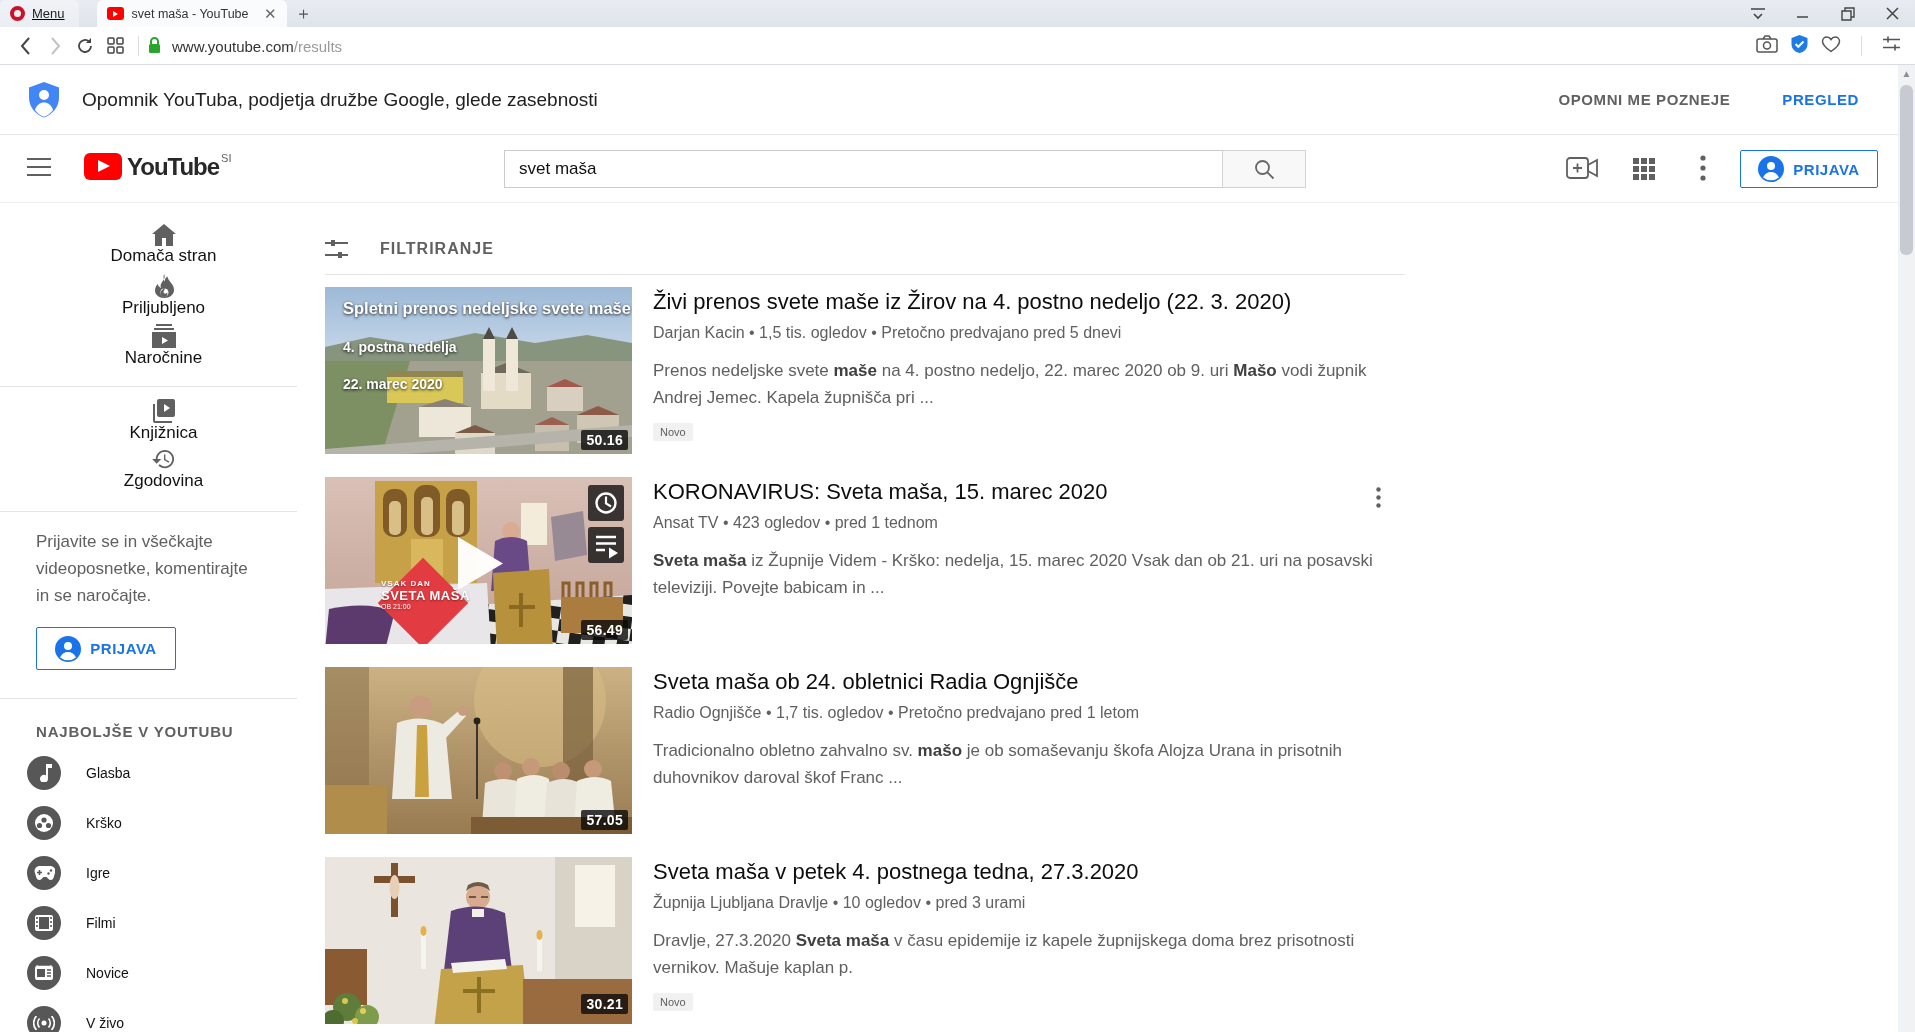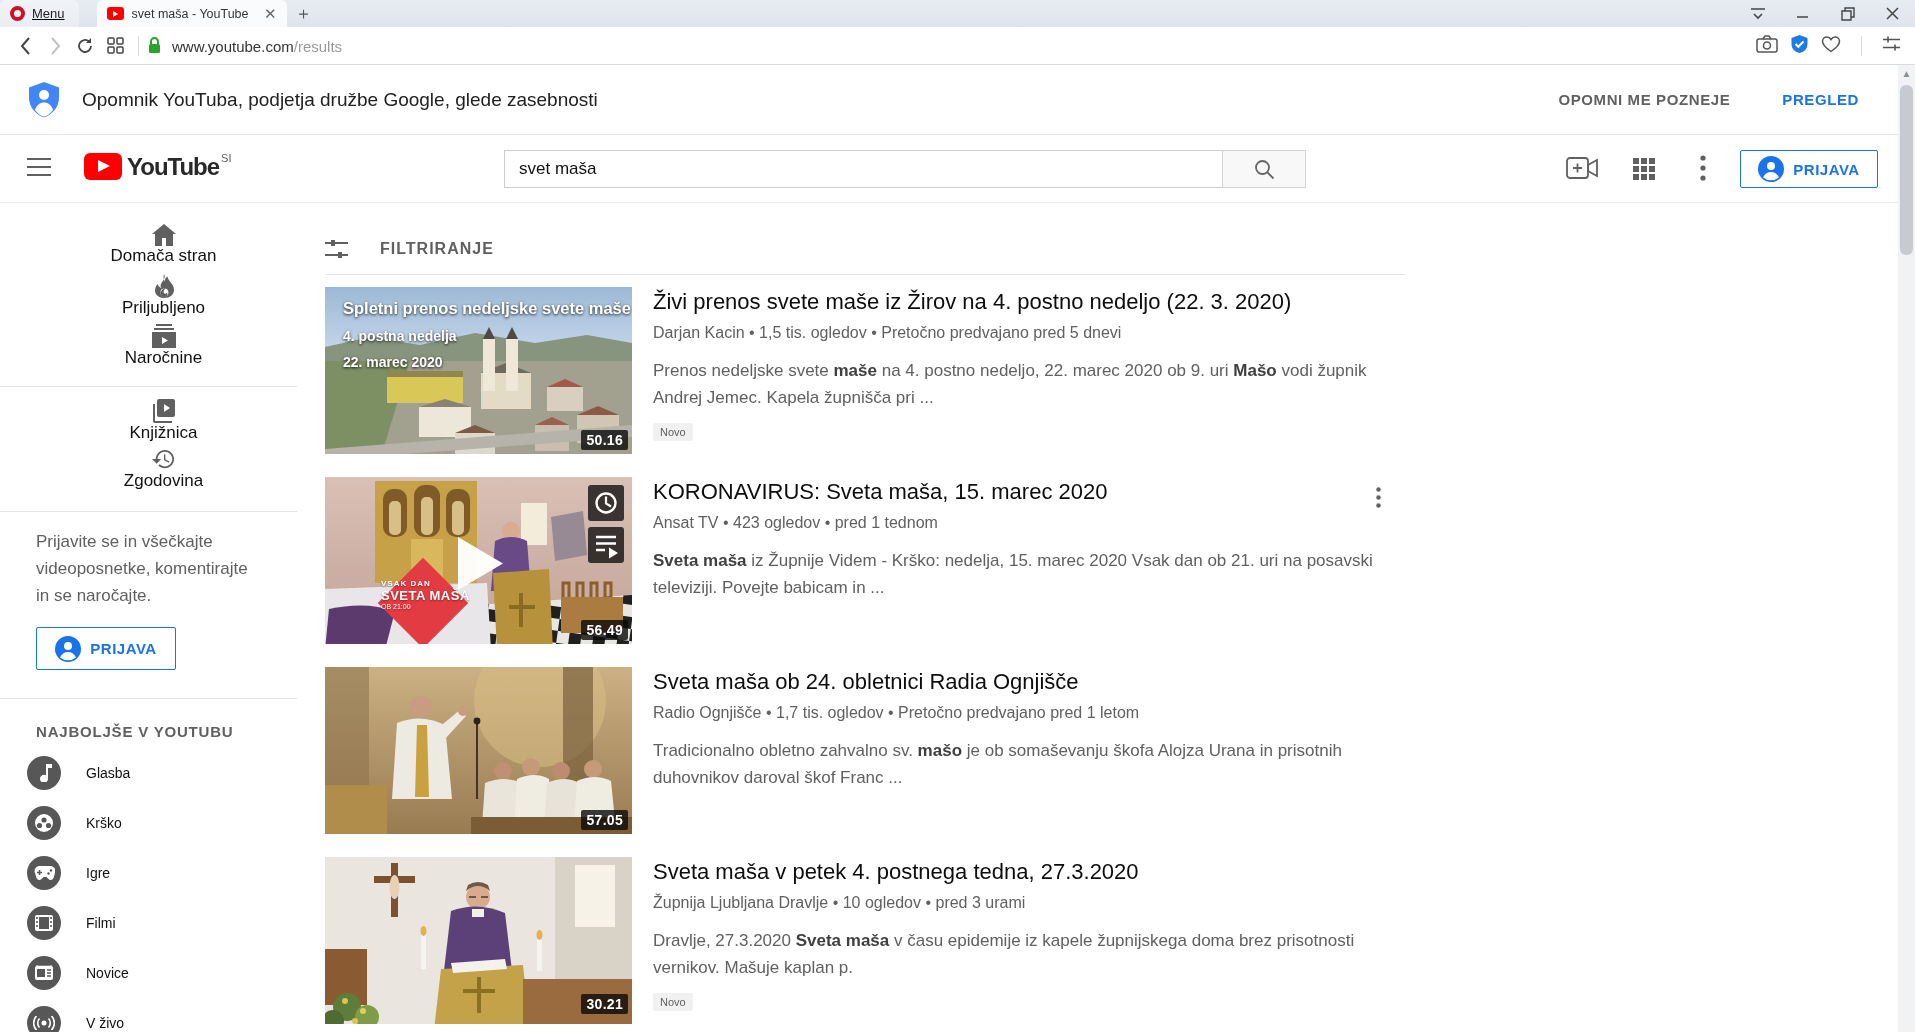--- a/index.html
+++ b/index.html
@@ -82,21 +82,21 @@
   .results { margin-top:12px; }
 
   .vrow { display:flex; margin-bottom:23px; position:relative; width:1080px; }
   .thumb { position:relative; width:307px; height:167px; flex:none; cursor:pointer; background:#d8d8d8; overflow:hidden; }
   .thumb svg { display:block; }
   .dur { position:absolute; right:4px; bottom:4px; background:rgba(10,10,10,.8); color:#fff; font-size:14px;
     font-weight:bold; letter-spacing:.3px; padding:2px 5px; border-radius:2px; }
   .dur.cut { bottom:10px; }
   .t1-overlay { position:absolute; left:18px; top:12px; color:#fff; text-shadow:0 1px 3px rgba(0,0,0,.85); }
   .t1-l1 { font-size:16.5px; font-weight:bold; }
-  .t1-l2, .t1-l3 { font-size:14px; font-weight:bold; margin-top:10px; }
+  .t1-l2, .t1-l3 { font-size:14px; font-weight:bold; margin-top:21px; }
   .t2-brand { position:absolute; left:56px; top:102px; color:#fff; text-shadow:0 1px 2px rgba(0,0,0,.4); }
   .t2-b1 { font-size:8px; font-weight:bold; letter-spacing:1px; }
   .t2-b2 { font-size:13px; font-weight:bold; letter-spacing:.5px; }
   .t2-b3 { font-size:7px; }
   .vinfo { margin-left:21px; width:752px; }
   .vtitle { font-size:22px; line-height:28px; color:#0d0d0d; font-weight:500; cursor:pointer; margin-top:1px; }
   .vmeta { font-size:16px; color:#606060; margin-top:8px; }
   .vdesc { font-size:17px; line-height:27px; color:#606060; margin-top:15px; }
   .seg-b { font-weight:bold; color:#404040; }
   .badge { display:inline-block; background:#f1f1f1; color:#606060; font-size:11px; padding:3px 7px; border-radius:2px; margin-top:12px; }

